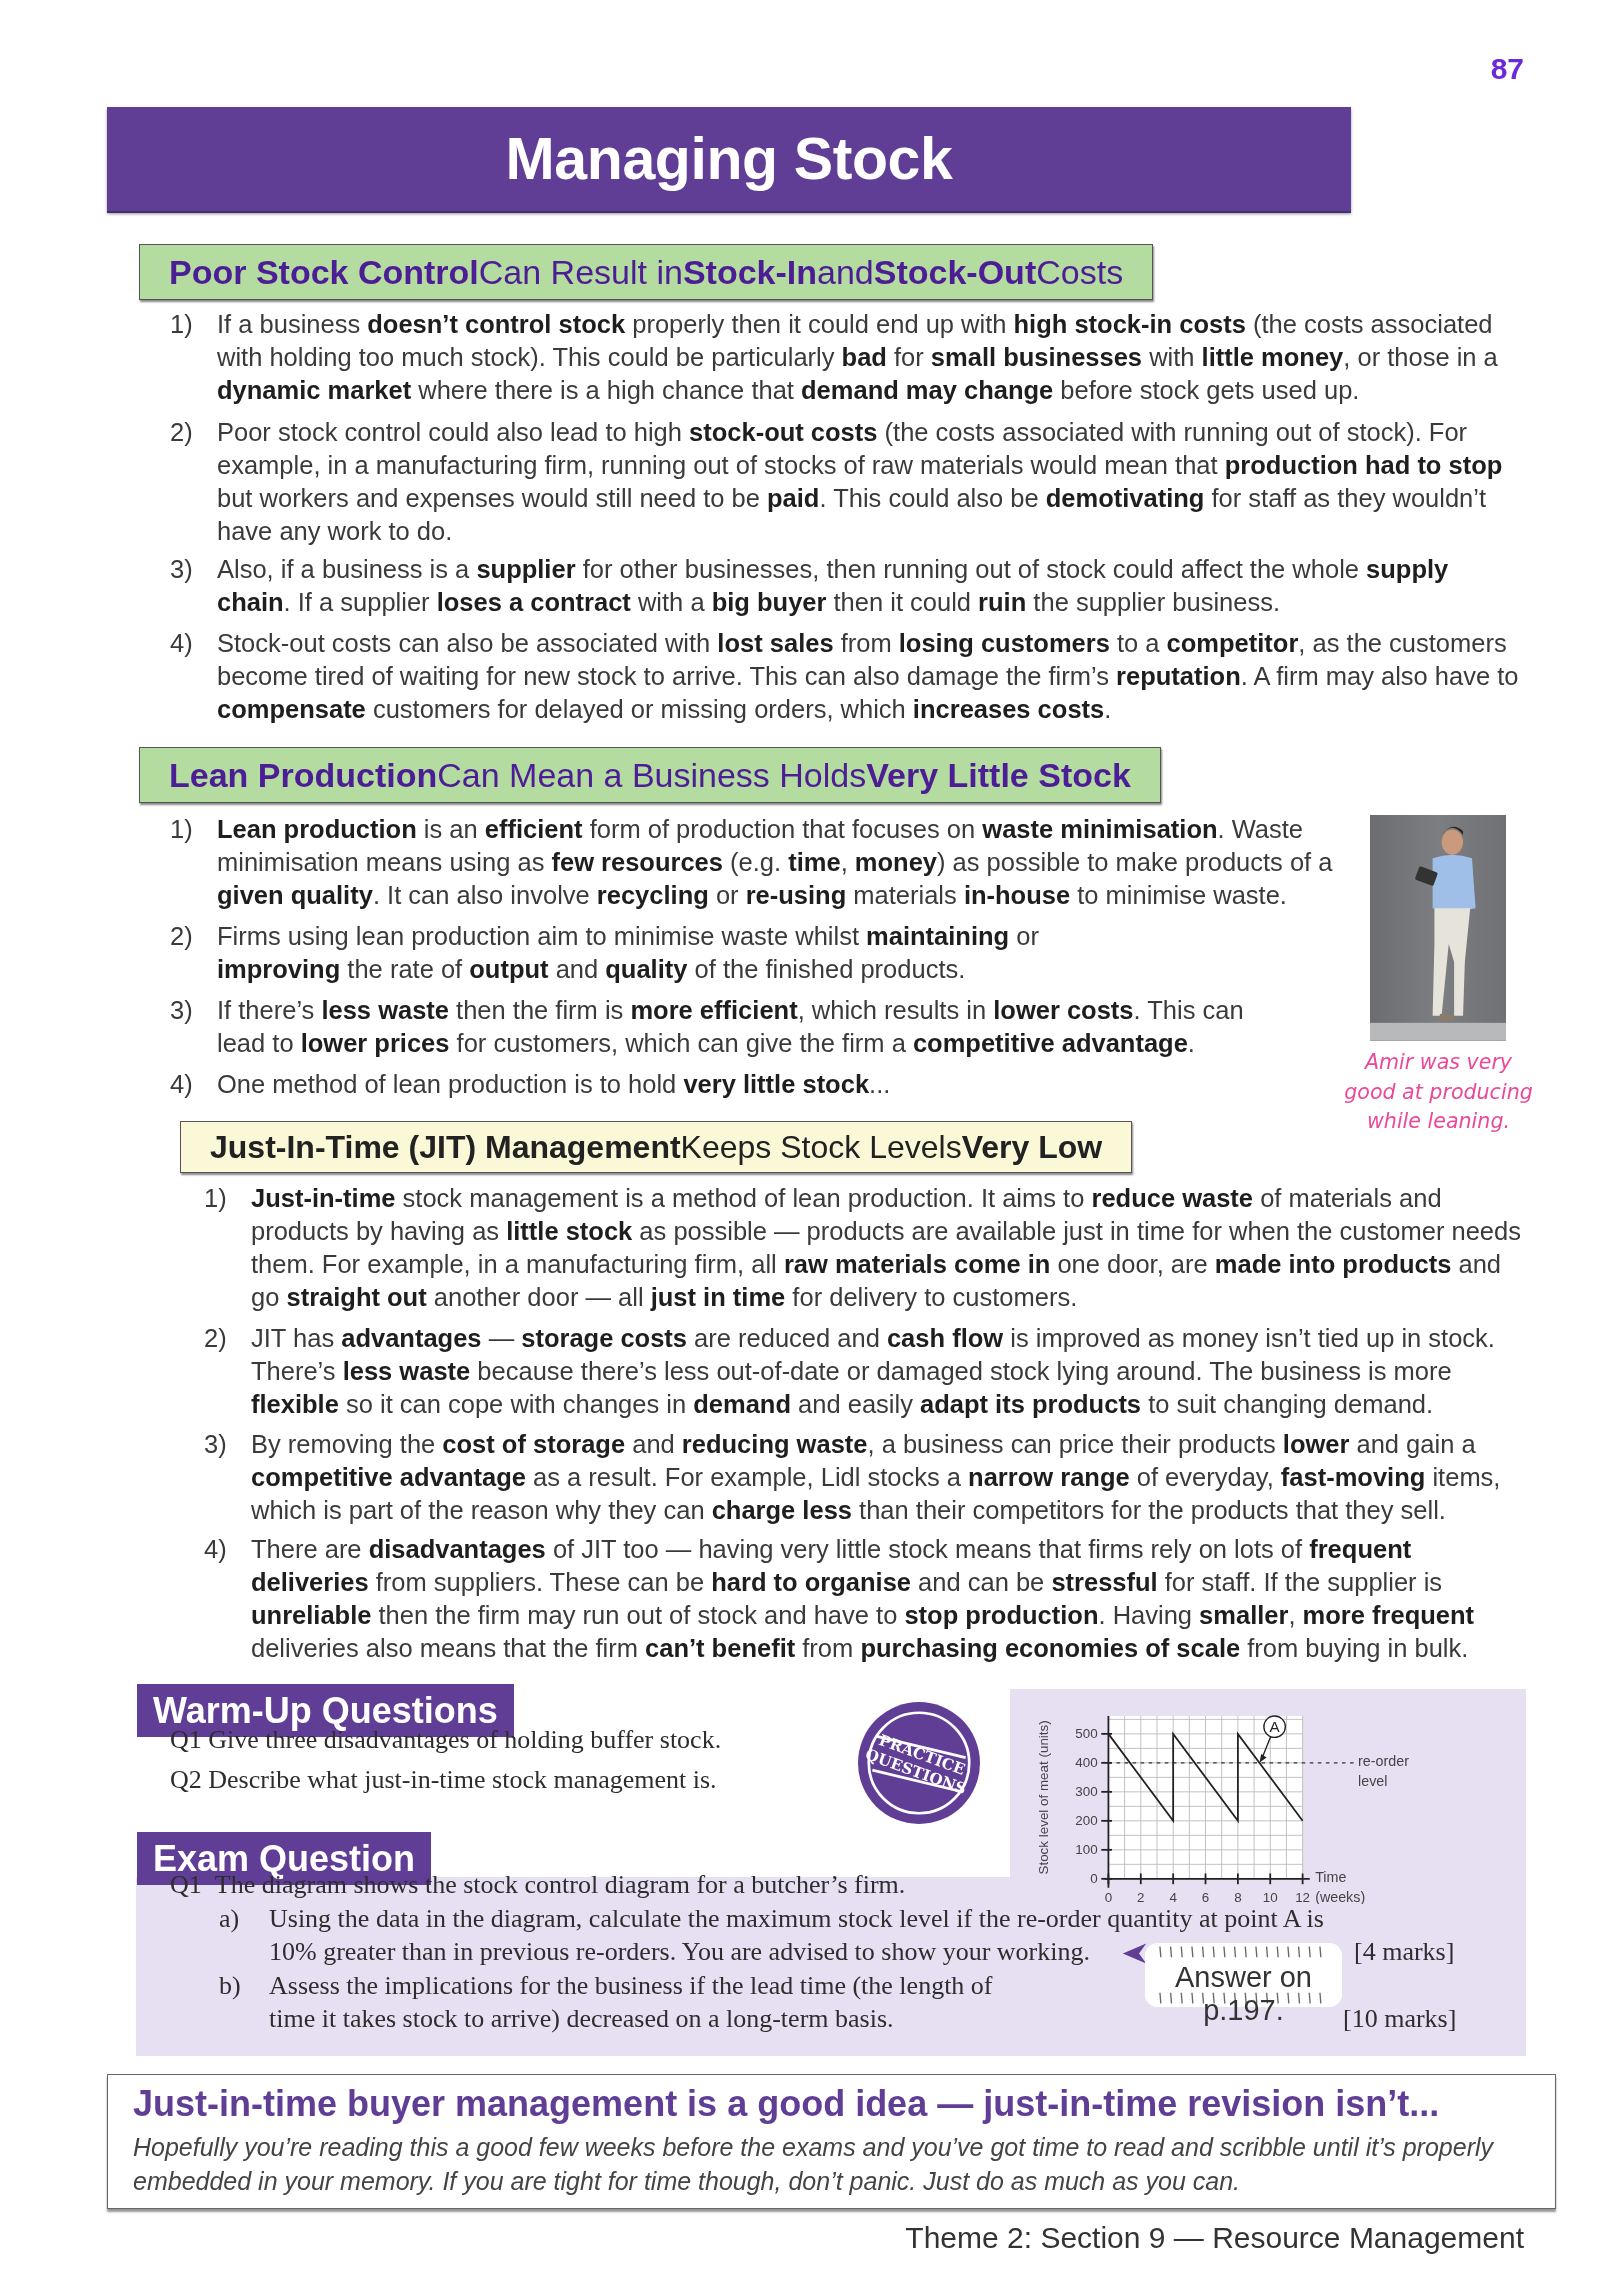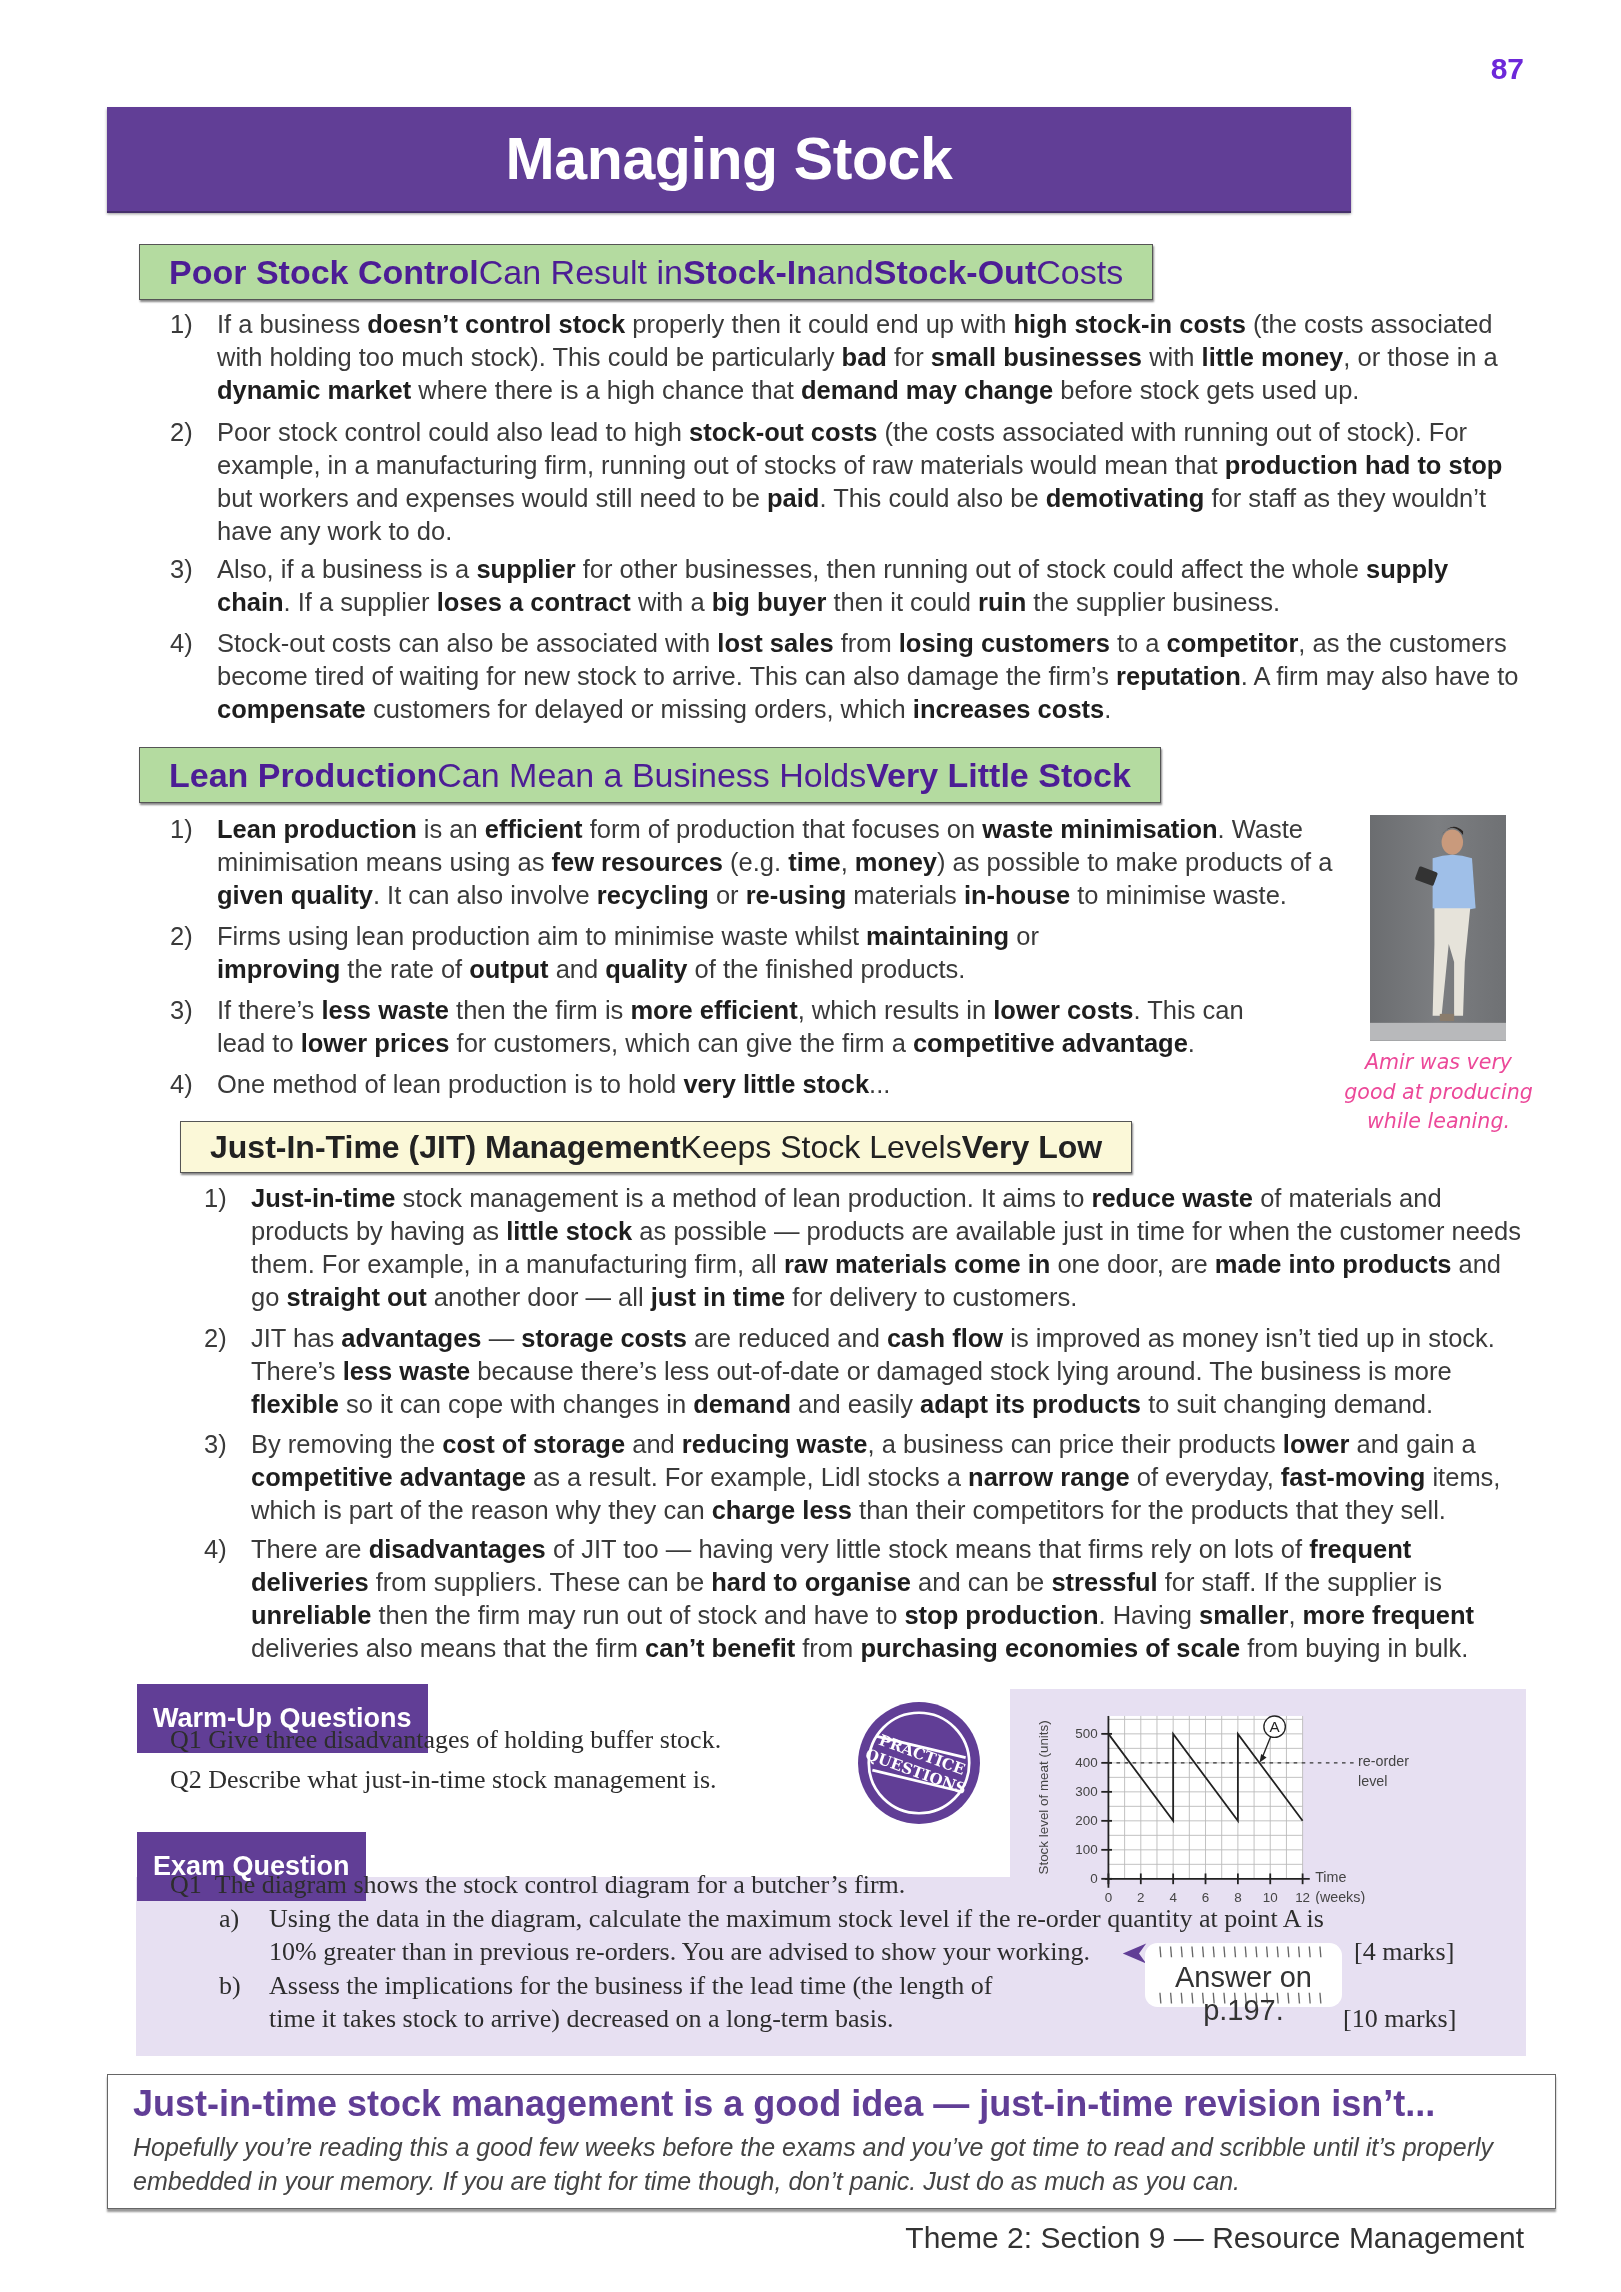--- a/index.html
+++ b/index.html
@@ -8,21 +8,21 @@
   #page-num{right:97px;top:52px;font-size:30px;color:#6d28d9;font-weight:bold;}
   #title-bar{left:107px;top:107px;width:1244px;height:104px;background:#613e96;border-bottom:2.7px solid #45306b;box-shadow:0 1.8px 2.7px #999;display:flex;align-items:center;justify-content:center;}
   #title-bar h1{margin:0;font-size:59px;color:#fff;font-weight:bold;letter-spacing:-0.4px;}
   .green-head{background:#b4dba0;border:1.8px solid #555;box-shadow:0.9px 1.8px 1.8px #888;font-size:34px;color:#4c1d95;padding:0 29px;height:54px;display:flex;align-items:center;white-space:nowrap;}
   .yellow-head{background:#fbf8d8;border:1.8px solid #555;box-shadow:0.9px 1.8px 1.8px #888;font-size:32px;color:#222;padding:0 29px;height:50px;display:flex;align-items:center;white-space:nowrap;}
   .para{position:absolute;font-size:25.5px;line-height:33px;color:#3a3a3a;}
   .para .num{position:absolute;left:-47px;top:0;}
   .para b{color:#1e1e1e;}
   #photo{left:1370px;top:815px;width:136px;height:226px;background:linear-gradient(90deg,#6b6d70,#7c7e81 50%,#6f7174);overflow:hidden;}
   #caption{left:1342px;top:1048px;width:193px;text-align:center;font-size:20.6px;line-height:29.6px;color:#ec4899;font-family:"DejaVu Sans",sans-serif;font-style:italic;}
-  .purple-tab{background:#613e96;color:#fff;font-weight:bold;font-size:27px;padding:12px 16px;height:45px;display:flex;align-items:center;}
+  .purple-tab{background:#613e96;color:#fff;font-weight:bold;font-size:36px;padding:4px 16px;height:45px;display:flex;align-items:center;}
   #exam-bg{left:136px;top:1877px;width:1390px;height:179px;background:#e7e0f2;}
   #chart-bg{left:1010px;top:1689px;width:516px;height:192px;background:#e7e0f2;}
   .serif{font-family:"Liberation Serif",serif;color:#2d2d2d;}
   .q{position:absolute;font-size:26px;line-height:33px;}
   #stamp{left:858px;top:1702px;width:122px;height:122px;border-radius:50%;background:#613e96;}
   #footer-box{left:107px;top:2074px;width:1447px;height:133px;border:1.8px solid #666;box-shadow:0 2.7px 1.8px #999;background:#fff;}
   #footer-title{left:133px;top:2083px;font-size:36px;font-weight:bold;color:#613e96;white-space:nowrap;}
   #footer-text{left:133px;top:2130px;width:1397px;font-size:25px;line-height:34px;font-style:italic;color:#444;}
   #section-label{right:97px;top:2221px;font-size:30px;color:#333;}
   #answer-bubble{left:1145px;top:1943px;width:197px;height:64px;background:#fff;border-radius:12.5px;}
@@ -237,16 +237,16 @@
   </svg>
   <div class="abs" style="left:0;top:18px;width:197px;text-align:center;font-size:29px;color:#333;">Answer on p.197.</div>
 </div>
 
 <div class="abs serif q" style="left:219px;top:1969px;">b)</div>
 <div class="abs serif q" style="left:269px;top:1969px;white-space:nowrap;">Assess the implications for the business if the lead time (the length of</div>
 <div class="abs serif q" style="left:269px;top:2002px;white-space:nowrap;">time it takes stock to arrive) decreased on a long-term basis.</div>
 <div class="abs serif q" style="left:1343px;top:2002px;">[10 marks]</div>
 
 <div id="footer-box" class="abs"></div>
-<div id="footer-title" class="abs">Just-in-time stock management is a good idea — just-in-time revision isn’t...</div>
+<div id="footer-title" class="abs">Just-in-time buyer management is a good idea — just-in-time revision isn’t...</div>
 <div id="footer-text" class="abs">Hopefully you’re reading this a good few weeks before the exams and you’ve got time to read and scribble until it’s properly embedded in your memory.  If you are tight for time though, don’t panic.  Just do as much as you can.</div>
 <div id="section-label" class="abs">Theme 2: Section 9 — Resource Management</div>
 
 
 </body></html>

